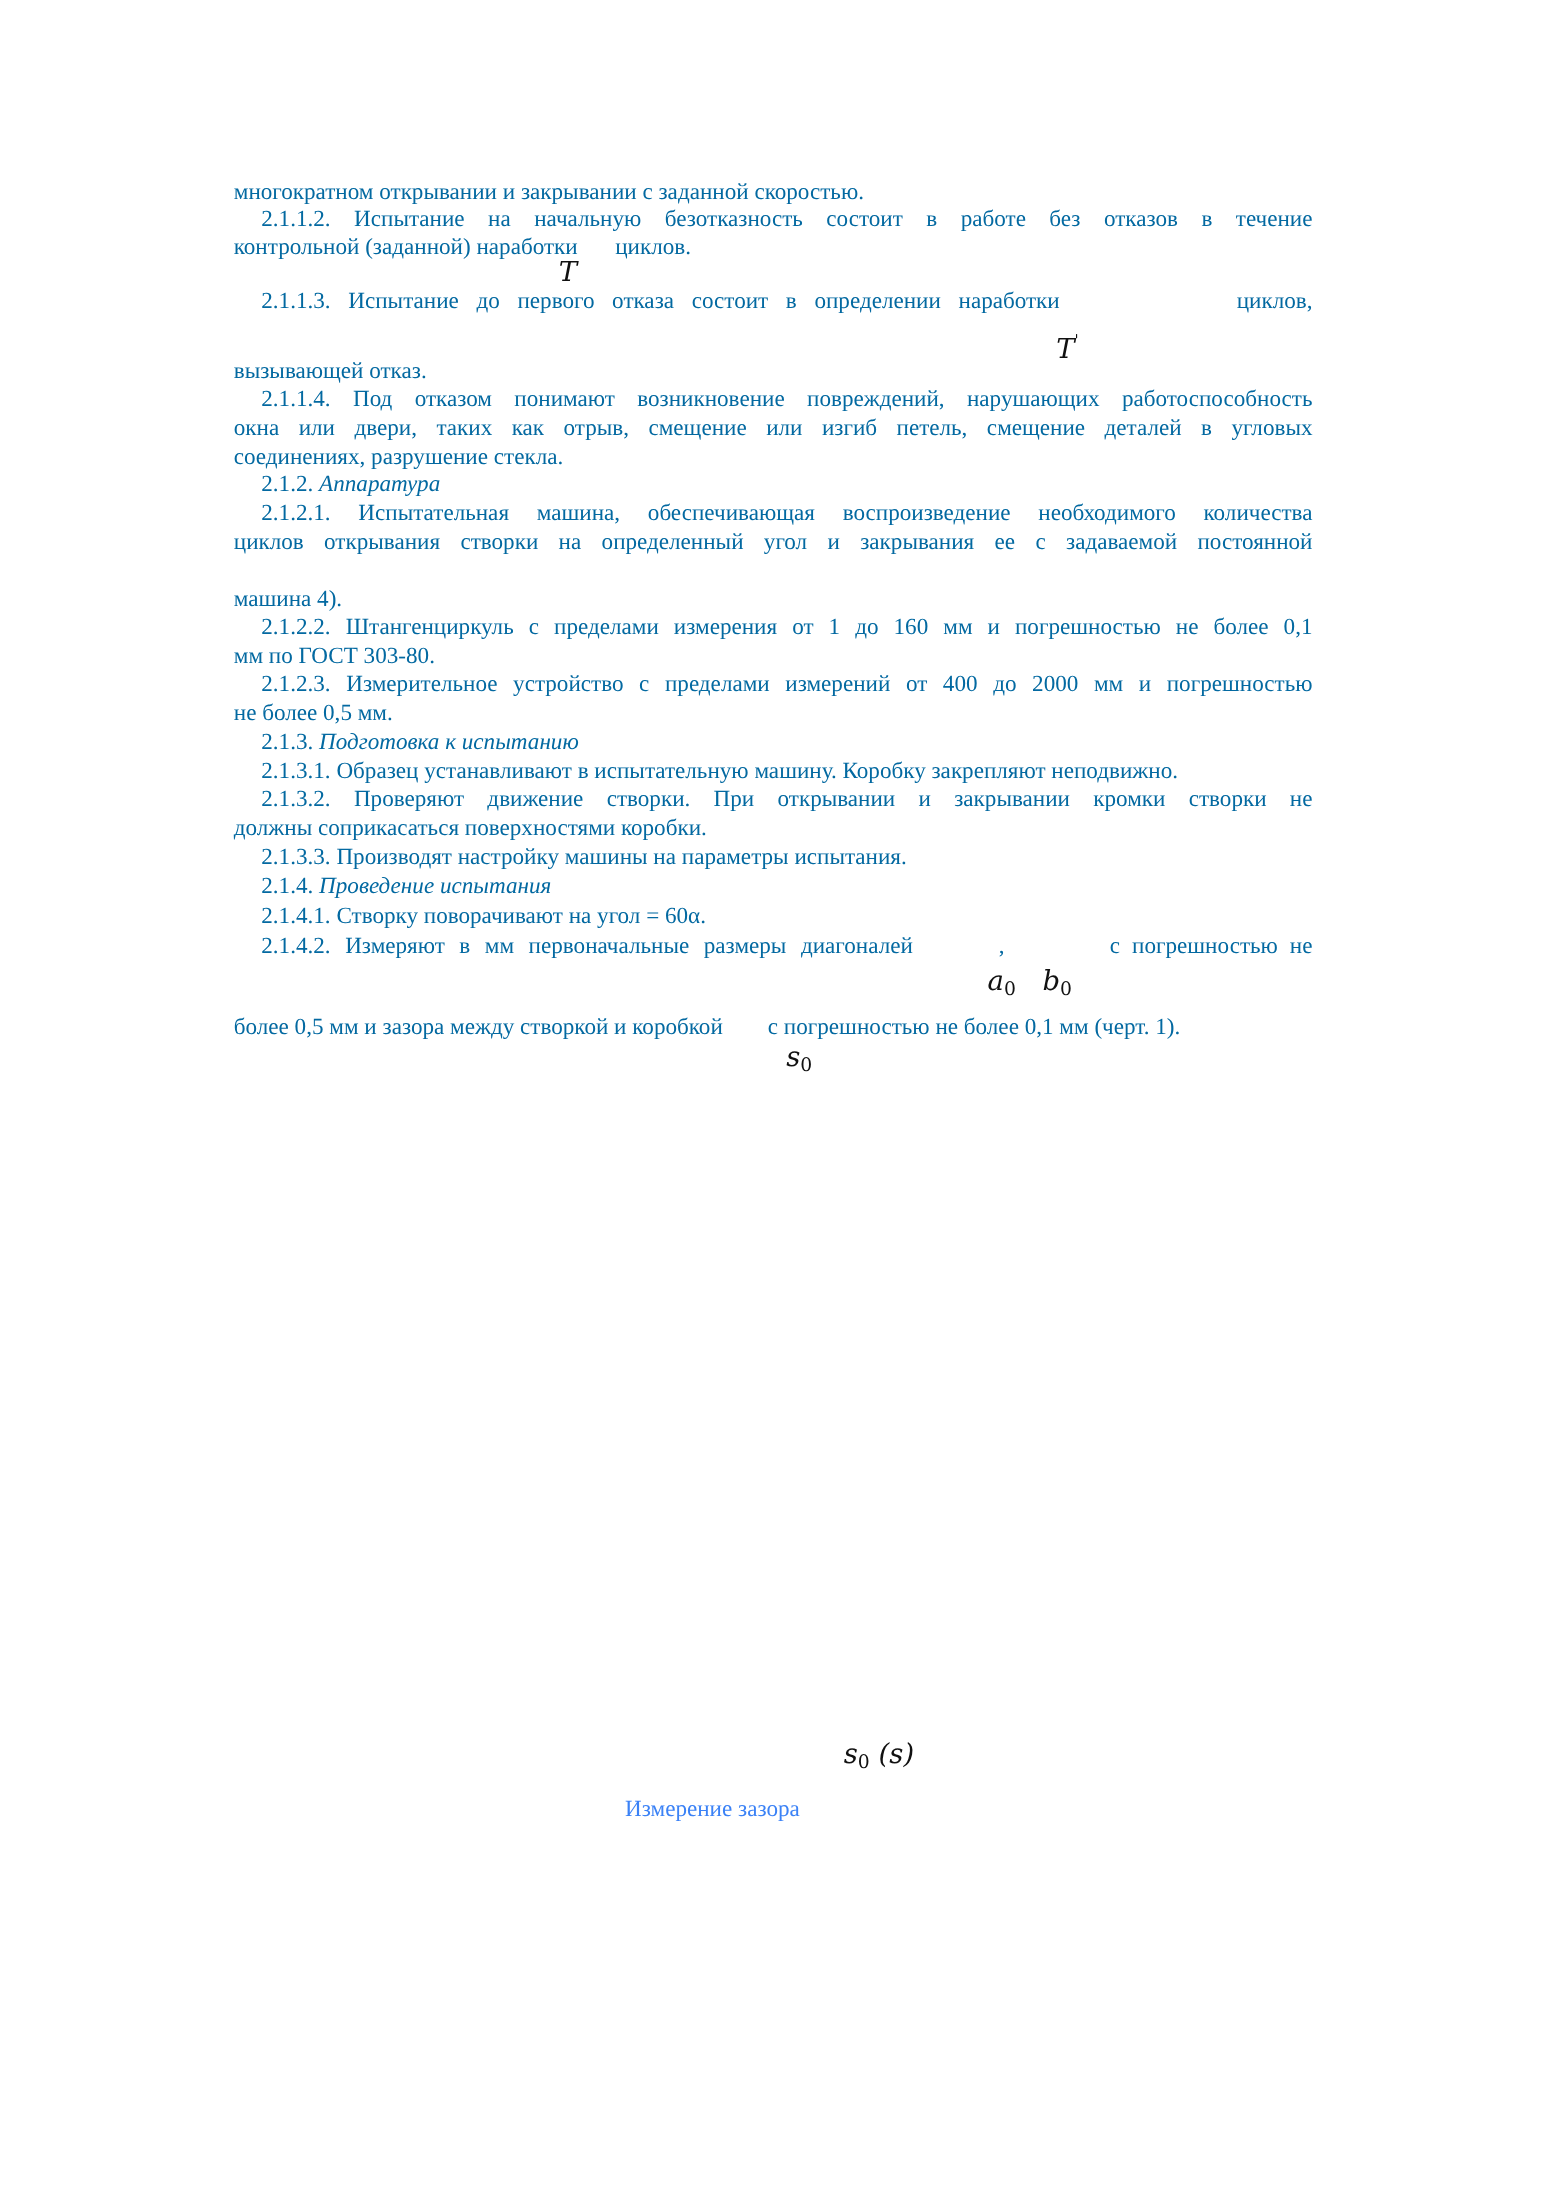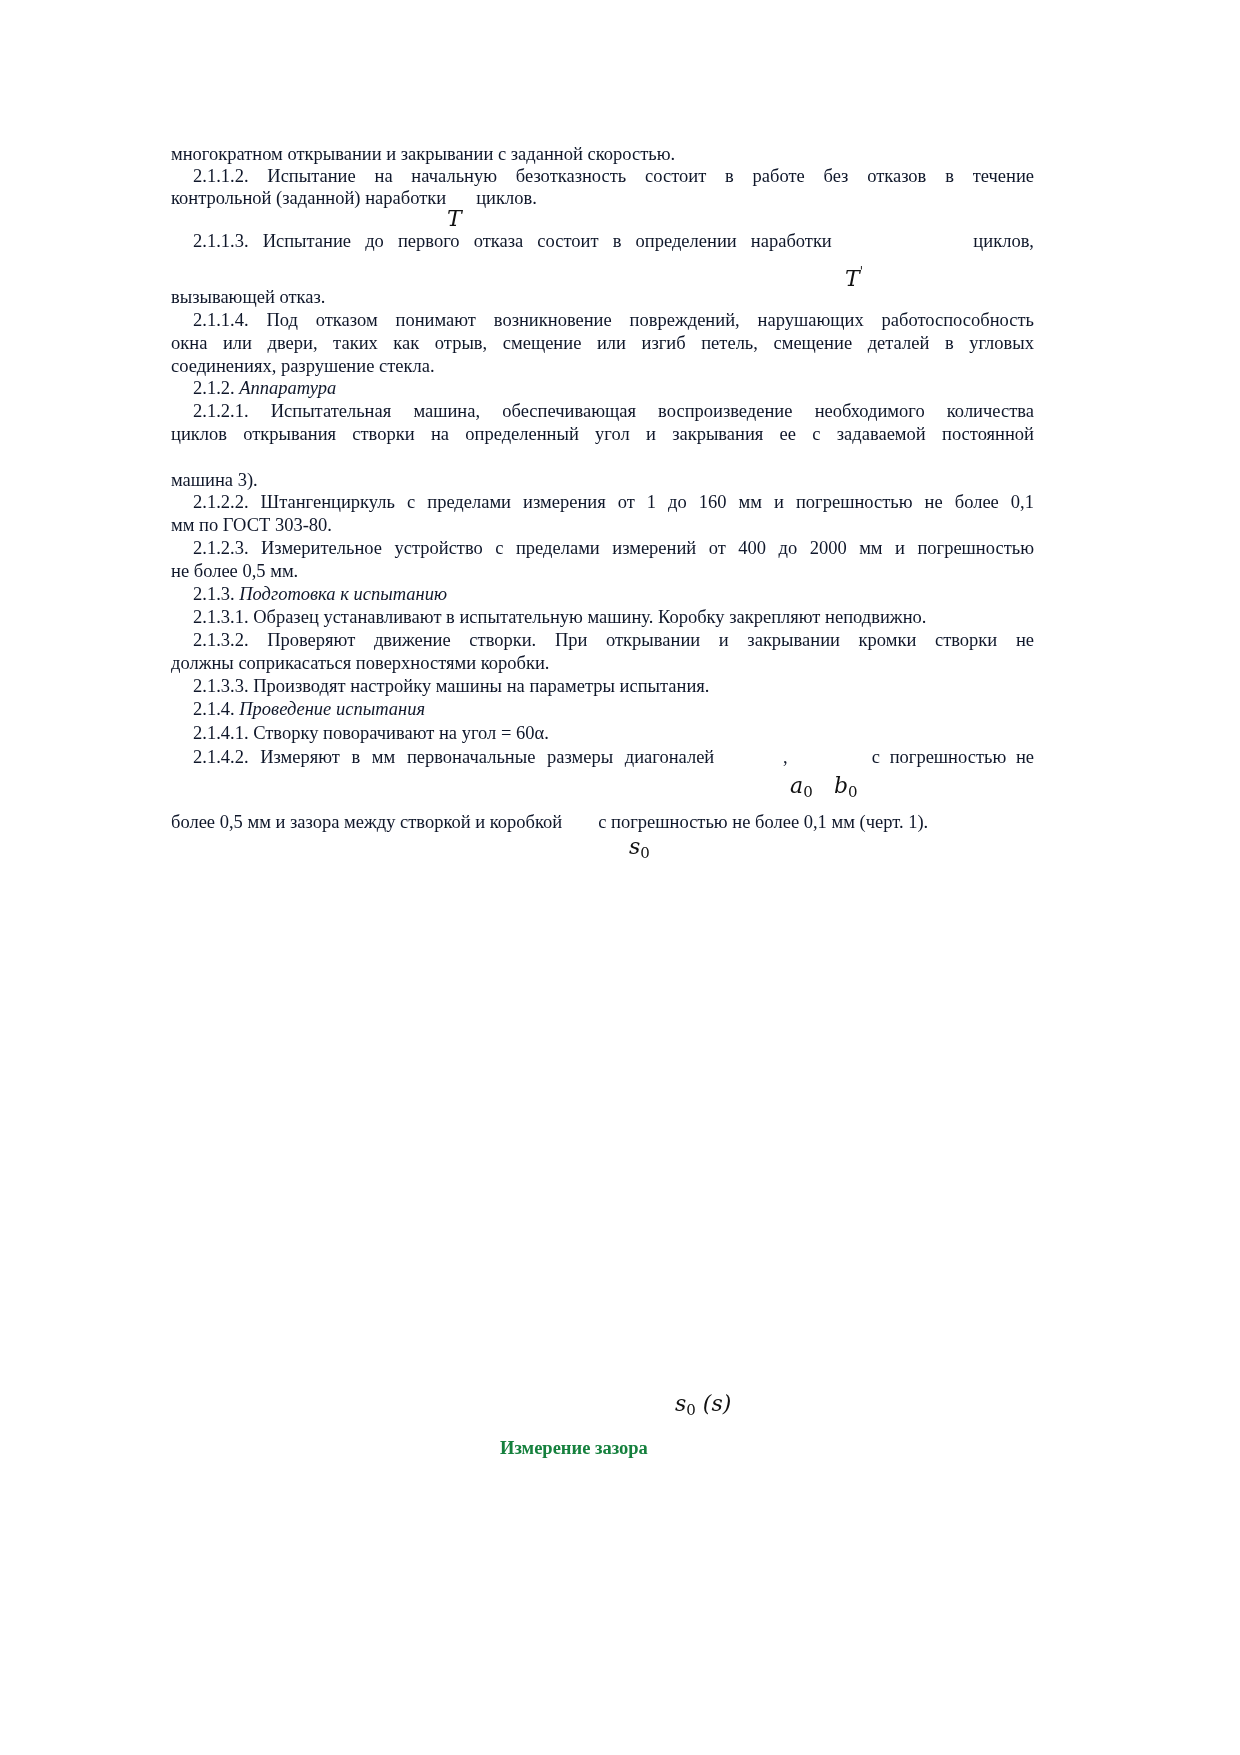--- a/index.html
+++ b/index.html
@@ -1,34 +1,34 @@
 <!DOCTYPE html>
 <html><head>
   <meta charset="utf-8">
   <style>
     html, body { margin: 0; padding: 0; background: #ffffff; }
     body { width: 1240px; height: 1755px; position: relative; overflow: hidden; }
     .page { position: absolute; left: 0; top: 0; width: 1240px; height: 1755px; background: #fff; }
     .ln {
-      position: absolute; left: 171px; width: 863px;
+      position: absolute; left: 187px; width: 863px;
       font-family: "Liberation Serif", serif; font-size: 18.5px; line-height: 22px;
-      color: #0f172a; white-space: nowrap;
+      color: #0369a1; white-space: nowrap;
     }
     .ind { padding-left: 22px; box-sizing: border-box; }
     .just { text-align: justify; text-align-last: justify; white-space: normal; }
     .it { font-style: italic; }
     .math {
       position: absolute; font-family: "DejaVu Serif", serif; font-style: italic;
       font-size: 22px; color: #111; line-height: 24px;
     }
     .math sub { font-style: normal; font-size: 15px; vertical-align: -4px; }
     .prime { font-style: normal; font-size: 12px; vertical-align: 10px; }
     .heading {
-      position: absolute; font-family: "Liberation Serif", serif; font-weight: bold;
-      font-size: 18.5px; color: #15803d; line-height: 22px;
+      position: absolute; font-family: "Liberation Serif", serif; font-weight: normal;
+      font-size: 18.5px; color: #3b82f6; line-height: 22px;
     }
     .gap { display: inline-block; }
   </style>
 </head>
 <body>
 
 <div class="page">
 
   <div class="ln" style="top:143px;">многократном открывании и закрывании с заданной скоростью.</div>
 
@@ -50,21 +50,21 @@
   <div class="ln" style="top:355px;">соединениях, разрушение стекла.</div>
   <div class="ln just" style="top:332px;">окна или двери, таких как отрыв, смещение или изгиб петель, смещение деталей в угловых</div>
 
   <div class="ln ind" style="top:377px;">
     <span>2.1.2.</span>
     <span class="it">Аппаратура</span>
   </div>
 
   <div class="ln ind just" style="top:400px;">2.1.2.1. Испытательная машина, обеспечивающая воспроизведение необходимого количества</div>
   <div class="ln just" style="top:423px;">циклов открывания створки на определенный угол и закрывания ее с задаваемой постоянной</div>
-  <div class="ln" style="top:469px;">машина 3).</div>
+  <div class="ln" style="top:469px;">машина 4).</div>
 
   <div class="ln ind just" style="top:491px;">2.1.2.2. Штангенциркуль с пределами измерения от 1 до 160 мм и погрешностью не более 0,1</div>
   <div class="ln" style="top:514px;">мм по ГОСТ 303-80.</div>
 
   <div class="ln ind just" style="top:537px;">2.1.2.3. Измерительное устройство с пределами измерений от 400 до 2000 мм и погрешностью</div>
   <div class="ln" style="top:560px;">не более 0,5 мм.</div>
 
   <div class="ln ind" style="top:583px;">
     <span>2.1.3.</span>
     <span class="it">Подготовка к испытанию</span>

